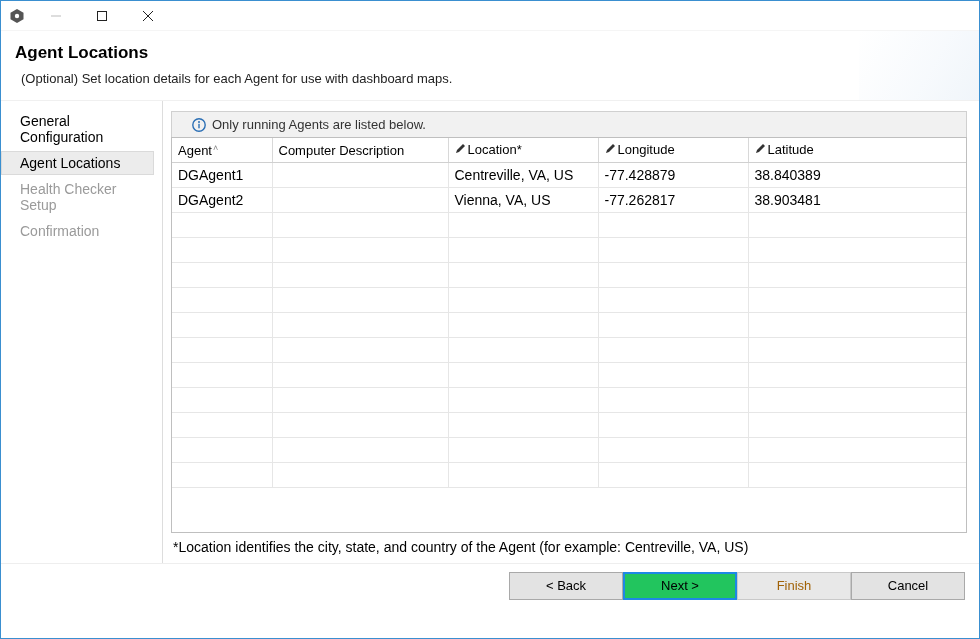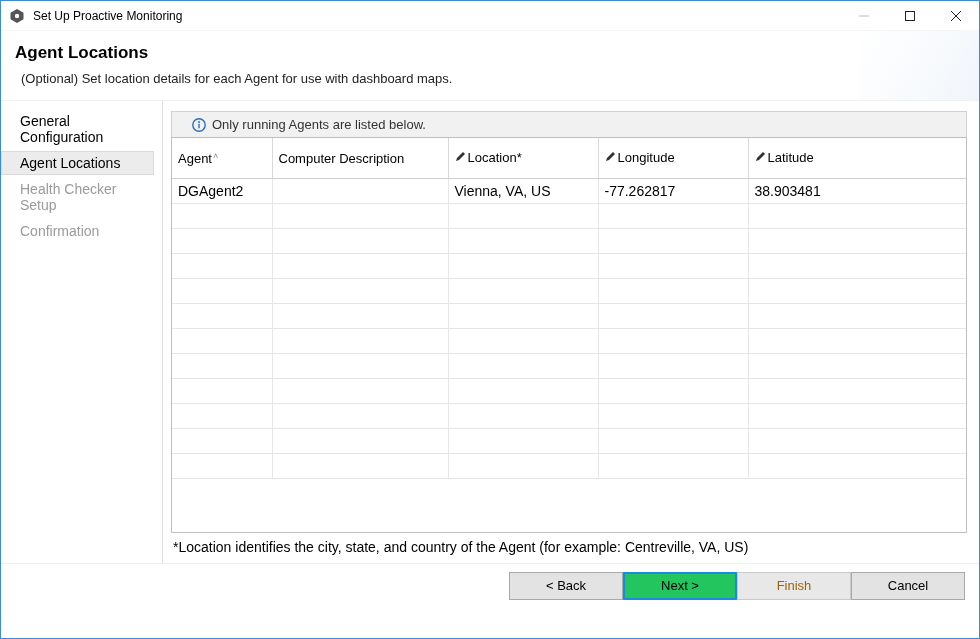--- a/index.html
+++ b/index.html
@@ -142,21 +142,21 @@
     }
     table {
       width: 100%;
       border-collapse: collapse;
       table-layout: fixed;
     }
     th {
       text-align: left;
       font-weight: normal;
       font-size: 13px;
-      padding: 12px 6px;
+      padding: 4px 6px;
       border-right: 1px solid #d8d8d8;
       border-bottom: 1px solid #d0d0d0;
       background: #fff;
       position: relative;
       white-space: nowrap;
     }
     th:last-child { border-right: none; }
     td {
       font-size: 14px;
       padding: 3px 6px;
@@ -220,21 +220,20 @@
 </head>
 <body>
 
 <div class="title-bar">
   <span class="title-icon">
     <svg width="16" height="16" viewBox="0 0 16 16">
       <polygon points="8,1 14.5,4.7 14.5,11.3 8,15 1.5,11.3 1.5,4.7" fill="#555"></polygon>
       <circle cx="8" cy="8" r="2.2" fill="#fff"></circle>
     </svg>
   </span>
-  <span class="title-text">Set Up Proactive Monitoring</span>
   <div class="win-controls">
     <button class="win-btn min-btn">
       <svg width="10" height="10" viewBox="0 0 10 10">
           <line x1="0" y1="5" x2="10" y2="5" stroke="#bbb" stroke-width="1"></line>
         </svg>
     </button>
     <button class="win-btn max-btn">
       <svg width="10" height="10" viewBox="0 0 10 10">
           <rect x="0.5" y="0.5" width="9" height="9" fill="none" stroke="#222" stroke-width="1"></rect>
         </svg>
@@ -306,20 +305,27 @@
               <span class="pencil-icon">
                 <svg width="11" height="11" viewBox="0 0 11 11">
                     <path d="M1 10 L2 7 L8 1 L10 3 L4 9 Z" fill="#333"></path>
                   </svg>
               </span><span>Latitude</span>
             </th>
           </tr>
         </thead>
         <tbody>
           <tr>
+            <td>DGAgent1</td>
+            <td></td>
+            <td>Centreville, VA, US</td>
+            <td>-77.428879</td>
+            <td>38.840389</td>
+          </tr>
+          <tr>
             <td>DGAgent2</td>
             <td></td>
             <td>Vienna, VA, US</td>
             <td>-77.262817</td>
             <td>38.903481</td>
           </tr>
           <tr>
               <td></td>
               <td></td>
               <td></td>

